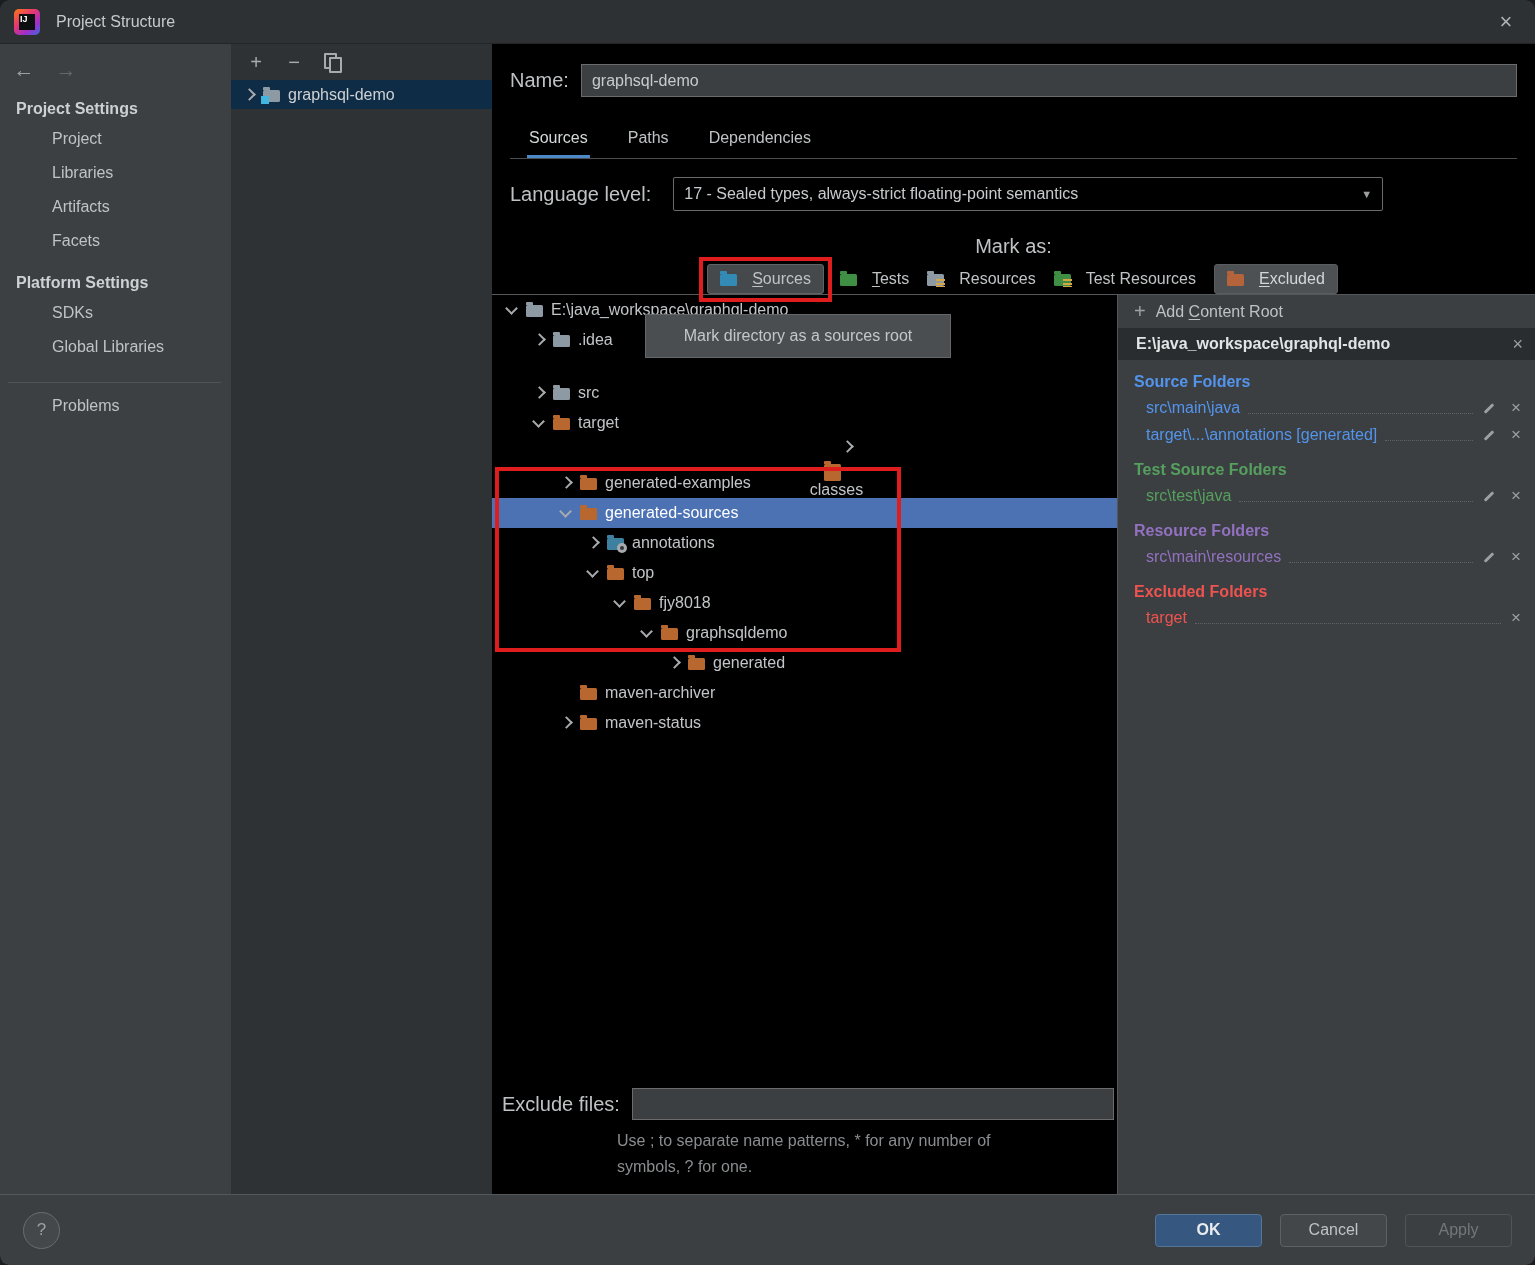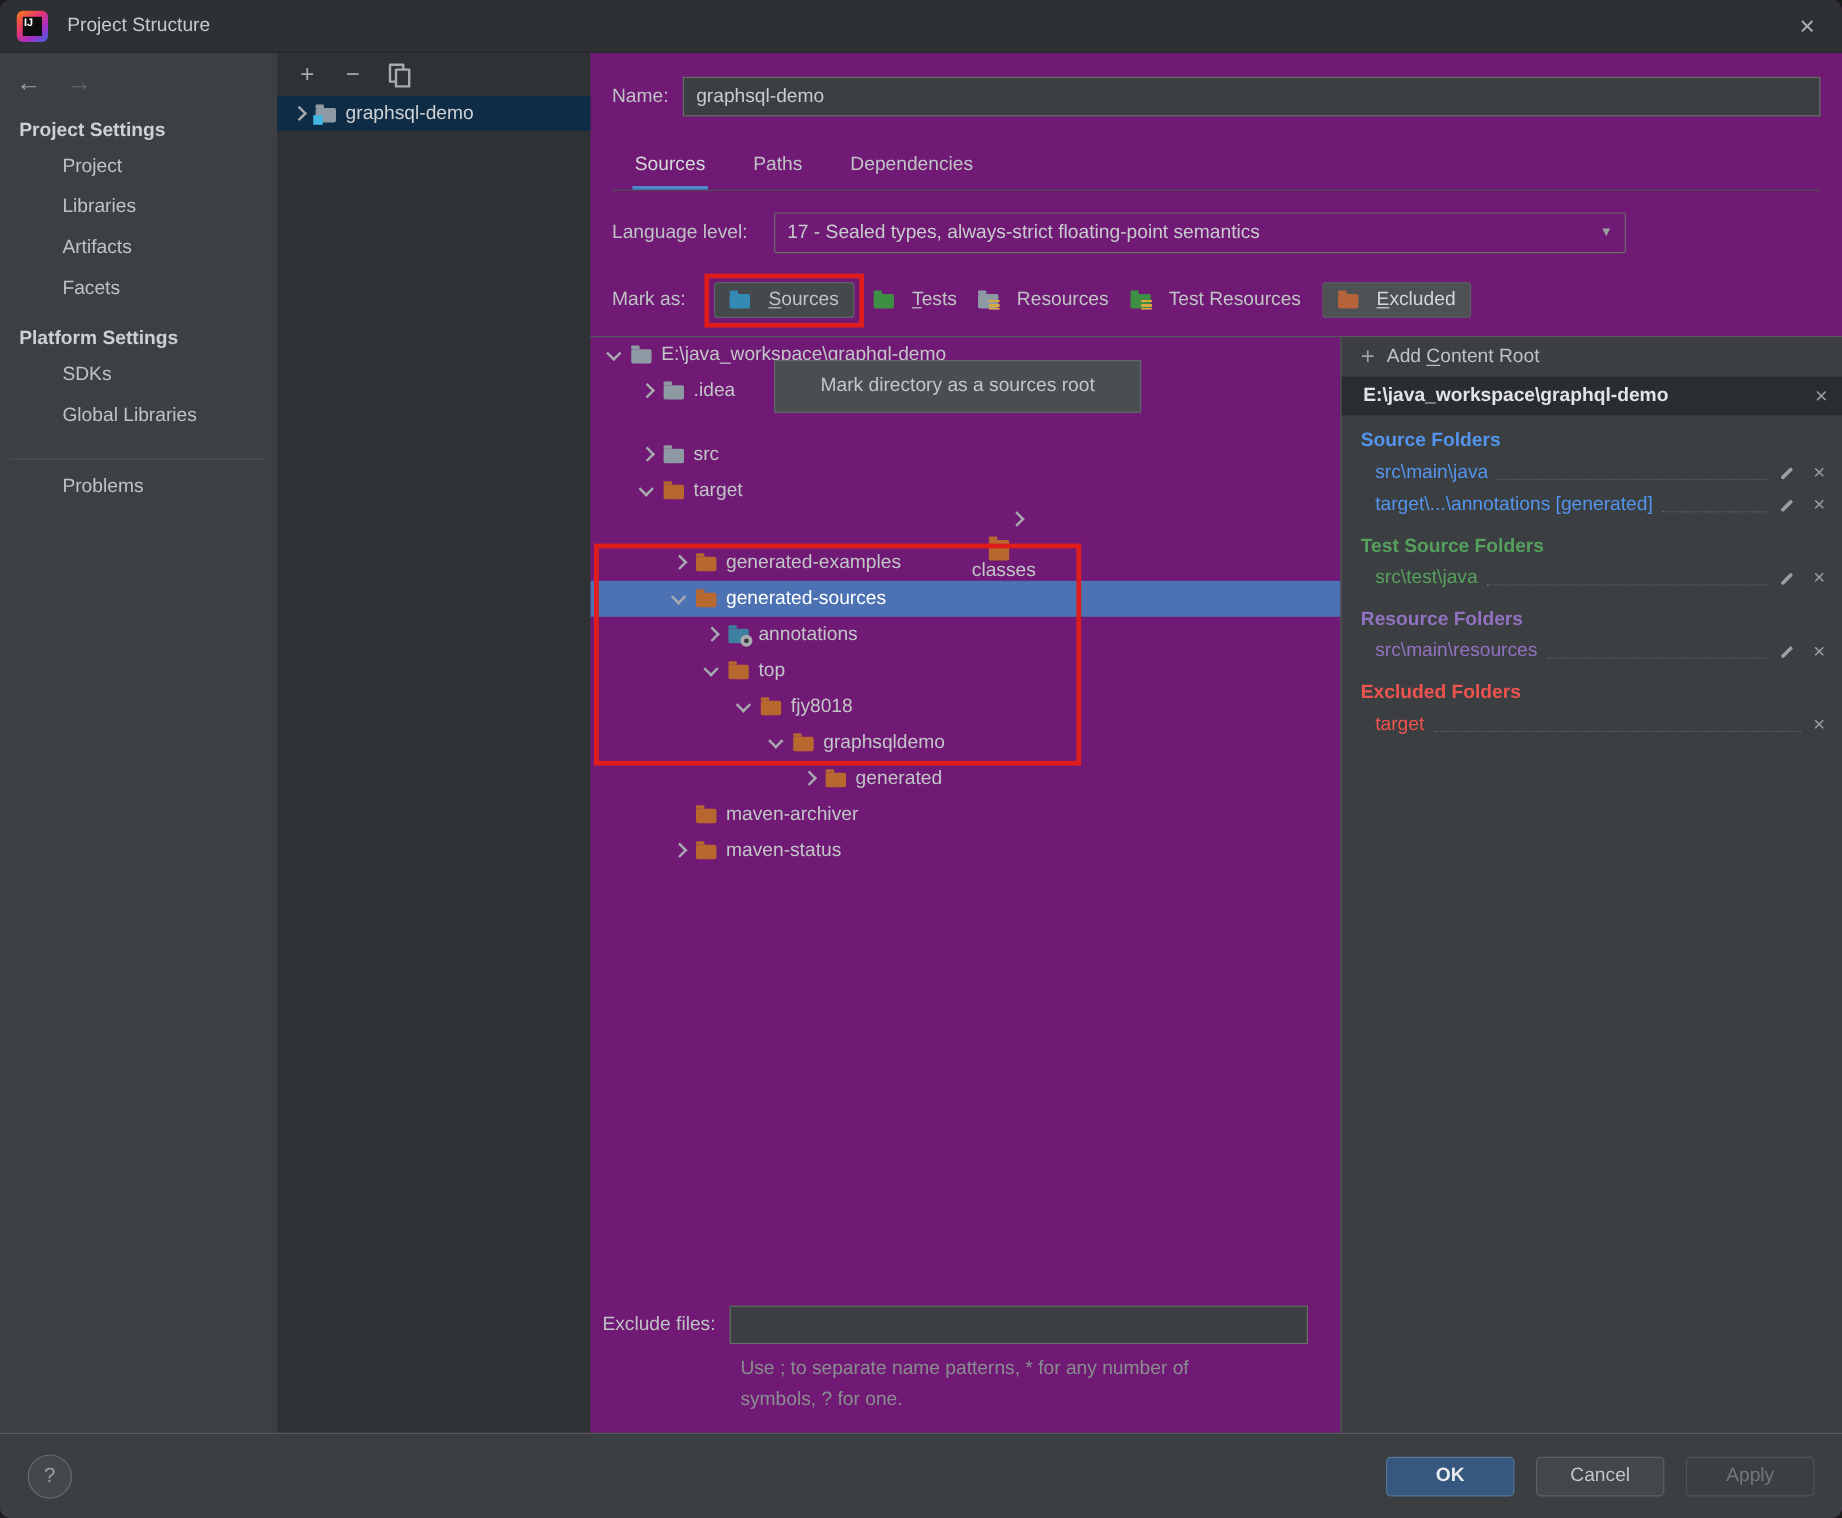--- a/index.html
+++ b/index.html
@@ -1,18 +1,18 @@
 <!DOCTYPE html>
 <html><head>
 <meta charset="utf-8">
 <style>
   html,body{margin:0;padding:0;background:#1b1d1e;}
   *{box-sizing:border-box;}
   body{font-family:"Liberation Sans",sans-serif;color:#bbbec0;-webkit-font-smoothing:antialiased;}
-  .window{width:1535px;height:1265px;background:#701a75;border-radius:9px;overflow:hidden;display:flex;flex-direction:column;position:relative;}
+  .window{width:1535px;height:1265px;background:#000000;border-radius:9px;overflow:hidden;display:flex;flex-direction:column;position:relative;}
 
   
   .titlebar{flex:0 0 44px;background:#2e3133;border-bottom:1px solid #232526;display:flex;align-items:center;padding:0 14px;gap:16px;}
   .logo{width:26px;height:26px;border-radius:5px;position:relative;background:linear-gradient(140deg,#f97a12 0%,#e8386e 38%,#9f2ec9 70%,#3b6adf 100%);flex:0 0 26px;}
   .logo b{position:absolute;inset:5px;background:#0d0e10;color:#fff;font-size:9px;font-weight:bold;font-style:normal;line-height:9px;padding:1px 0 0 1px;}
   .tb-title{color:#c7cacb;font-size:16px;}
   .tb-close{margin-left:auto;color:#b0b3b5;font-size:22px;width:30px;height:30px;display:flex;align-items:center;justify-content:center;}
 
   
   .content{flex:1;display:flex;min-height:0;}
@@ -30,33 +30,33 @@
   .tbtn{width:30px;height:28px;display:flex;align-items:center;justify-content:center;color:#a7abae;font-size:20px;}
   .ic-copy{position:relative;width:18px;height:18px;}
   .ic-copy::before{content:"";position:absolute;left:1px;top:0;width:9px;height:12px;border:2px solid #a7abae;border-radius:1px;}
   .ic-copy::after{content:"";position:absolute;left:6px;top:4px;width:9px;height:12px;border:2px solid #a7abae;border-radius:1px;background:#2f3234;}
   .mrow{height:29px;display:flex;align-items:center;background:#0e2c45;color:#ced1d3;font-size:16px;padding-left:8px;}
 
   .main{flex:1;display:flex;flex-direction:column;min-width:0;}
   .topsec{flex:0 0 236px;padding:0 18px;}
   .frow{display:flex;align-items:center;}
   .name-row{margin-top:20px;}
-  .flabel{font-size:16px;color:#bfc2c4;white-space:nowrap;}
+  .flabel{font-size:20px;color:#bfc2c4;white-space:nowrap;}
   .tinput{flex:1;height:33px;margin-left:12px;background:#3c3f41;border:1px solid #6b6b6b;color:#c8cbcd;font-size:16px;padding:0 10px;font-family:"Liberation Sans",sans-serif;outline:none;}
 
   .tabs{margin-top:26px;padding-left:17px;display:flex;gap:36px;border-bottom:1px solid #4b4e50;}
   .tab{font-size:16px;color:#c0c3c5;padding:6px 2px 8px;border-bottom:3px solid transparent;}
   .tab.active{border-bottom-color:#4a88c7;color:#d6d9da;}
 
   .lang-row{margin-top:18px;}
   .combo{width:710px;height:34px;margin-left:22px;border:1px solid #6b6b6b;border-radius:2px;display:flex;align-items:center;padding:0 10px;font-size:16px;color:#c8cbcd;}
   .combo .val{flex:1;}
   .combo .arr{color:#9da0a3;font-size:11px;}
 
-  .mark-row{margin-top:24px;gap:6px;}
+  .mark-row{margin-top:24px;gap:6px;flex-direction:column;}
   .mk-wrap{position:relative;margin-left:18px;}
   .mk{display:inline-flex;align-items:center;gap:7px;font-size:16px;color:#c0c3c5;}
   .mk.outlined{background:#45494b;border:1px solid #63666831;border:1px solid #606365;border-radius:3px;padding:5px 12px;}
   .mk.raised{background:#4d5154;border-radius:3px;padding:5px 12px;color:#d4d6d8;border:1px solid #5a5d60;}
   .mk.plain{padding:5px 0;margin-right:2px;}
   .mk-gap{margin-left:16px;}
   u{text-underline-offset:2px;}
 
   .redbox{position:absolute;border:4px solid #e01d1d;pointer-events:none;z-index:6;}
   .redbox-btn{left:-8px;top:-7px;right:-8px;bottom:-8px;}

